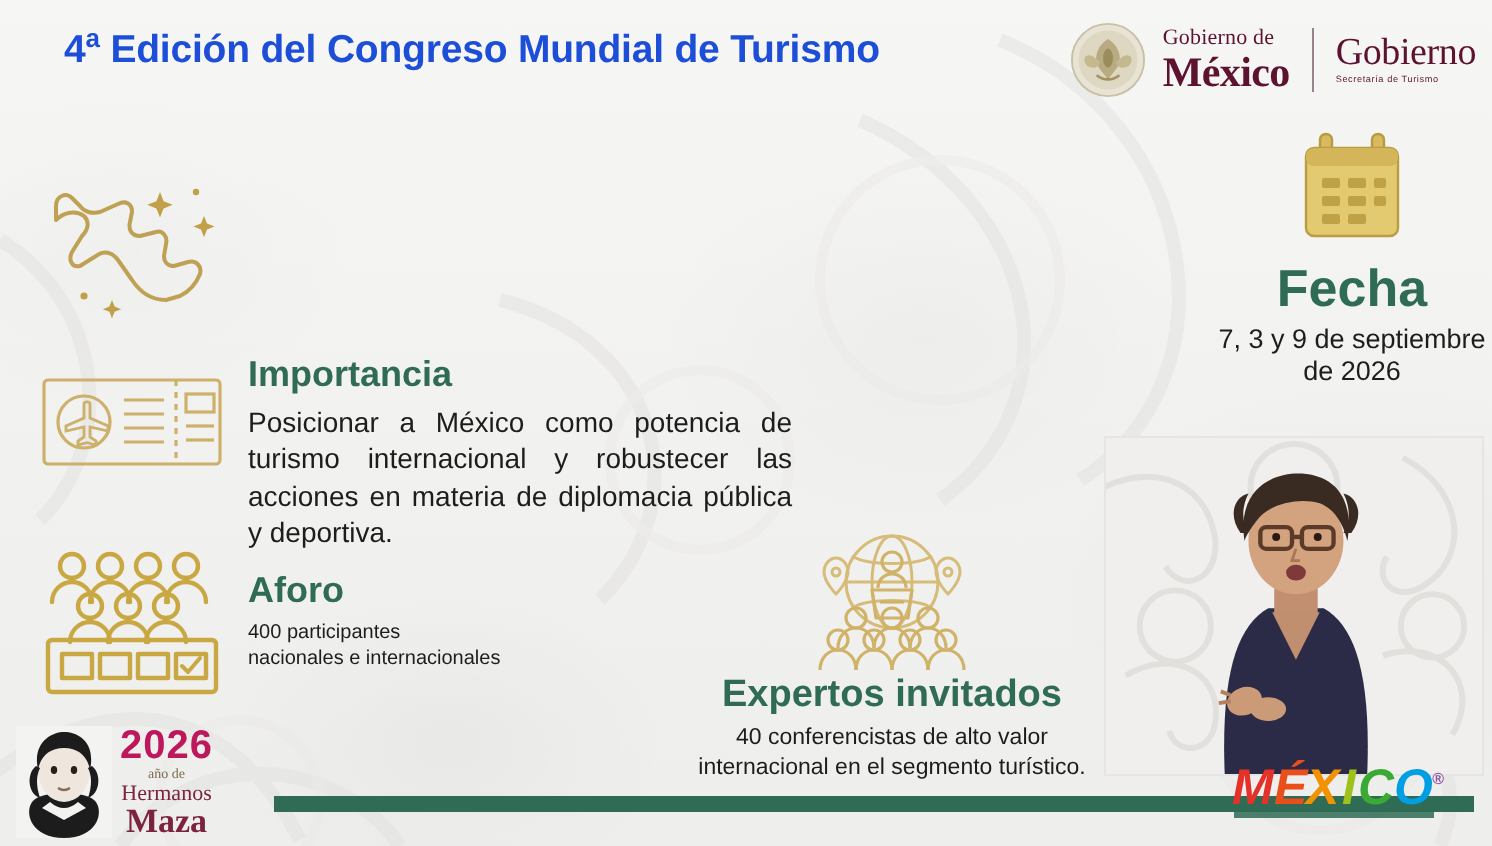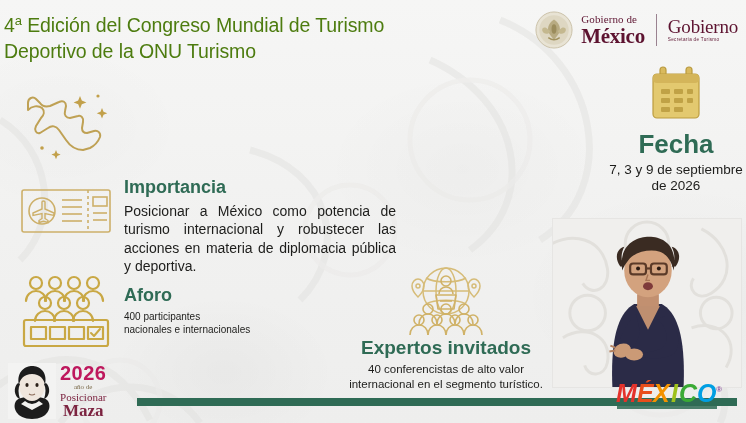--- a/index.html
+++ b/index.html
@@ -32,26 +32,26 @@
   .bg-swirls {
     position: absolute;
     inset: 0;
     opacity: 0.55;
     pointer-events: none;
   }
 
   
   .header-title {
     position: absolute;
-    left: 4px;
+    left: 32px;
     top: 12px;
     width: 500px;
-    color: #4d7c0f;
+    color: #1d4ed8;
     font-size: 19.5px;
-    font-weight: normal;
+    font-weight: bold;
     line-height: 1.34;
     letter-spacing: -0.1px;
   }
   .header-title .ordinal {
     font-size: 13px;
     vertical-align: super;
     line-height: 0;
   }
 
   .gob-logo {
@@ -285,21 +285,20 @@
     <g fill="none" stroke="#e9e8e6" stroke-width="5" opacity="0.85">
       <circle cx="120" cy="400" r="40"></circle>
       <circle cx="660" cy="360" r="55"></circle>
       <circle cx="470" cy="140" r="60"></circle>
       <circle cx="350" cy="230" r="45"></circle>
     </g>
   </svg>
 
   <div class="header-title">
     <span>4</span><span class="ordinal">a</span><span> Edición del Congreso Mundial de Turismo</span><br>
-    <span>Deportivo de la ONU Turismo</span>
   </div>
 
   <div class="gob-logo">
     <svg class="gob-seal" viewBox="0 0 40 40">
       <circle cx="20" cy="20" r="19" fill="#e8e3d4" stroke="#c9c0a6" stroke-width="1"></circle>
       <circle cx="20" cy="20" r="15.5" fill="#ded7c2"></circle>
       <path d="M20 9 C 15 12, 13 17, 14 22 C 16 26, 19 28, 20 31 C 21 28, 24 26, 26 22 C 27 17, 25 12, 20 9 Z" fill="#b8ab82"></path>
       <path d="M12 18 C 8 16, 6 20, 9 23 C 12 25, 15 24, 16 21 Z" fill="#c4b88f"></path>
       <path d="M28 18 C 32 16, 34 20, 31 23 C 28 25, 25 24, 24 21 Z" fill="#c4b88f"></path>
       <path d="M14 28 C 18 31, 22 31, 26 28" fill="none" stroke="#a2925f" stroke-width="1.4"></path>
@@ -525,21 +524,21 @@
       <path d="M10 20 C 5 24, 6 34, 12 36 C 10 30, 10 25, 12 21 Z" fill="#1c1c1c"></path>
       <path d="M38 20 C 43 24, 42 34, 36 36 C 38 30, 38 25, 36 21 Z" fill="#1c1c1c"></path>
       <ellipse cx="19" cy="22" rx="1.6" ry="2" fill="#2b2018"></ellipse>
       <ellipse cx="29" cy="22" rx="1.6" ry="2" fill="#2b2018"></ellipse>
       <path d="M21 31 q3 2 6 0" fill="none" stroke="#8a6a58" stroke-width="1.2"></path>
       <path d="M17 38 q7 6 14 0 l4 3 -11 6 -11 -6 Z" fill="#f2f2f0"></path>
     </svg>
     <div class="margarita-text">
       <span class="m-year">2026</span>
       <span class="m-anio">año de</span>
-      <span class="m-name">Posicionar</span>
+      <span class="m-name">Hermanos</span>
       <span class="m-surname">Maza</span>
     </div>
   </div>
 
   <svg class="mexico-logo" viewBox="0 0 120 34">
     <g font-family="Liberation Sans, sans-serif" font-size="25" font-weight="bold" font-style="italic">
       <text x="1" y="22" fill="#e4322b">M</text>
       <text x="22" y="22" fill="#e94e1b">É</text>
       <text x="38" y="22" fill="#f39200">X</text>
       <text x="56" y="22" fill="#9ec11c">I</text>

